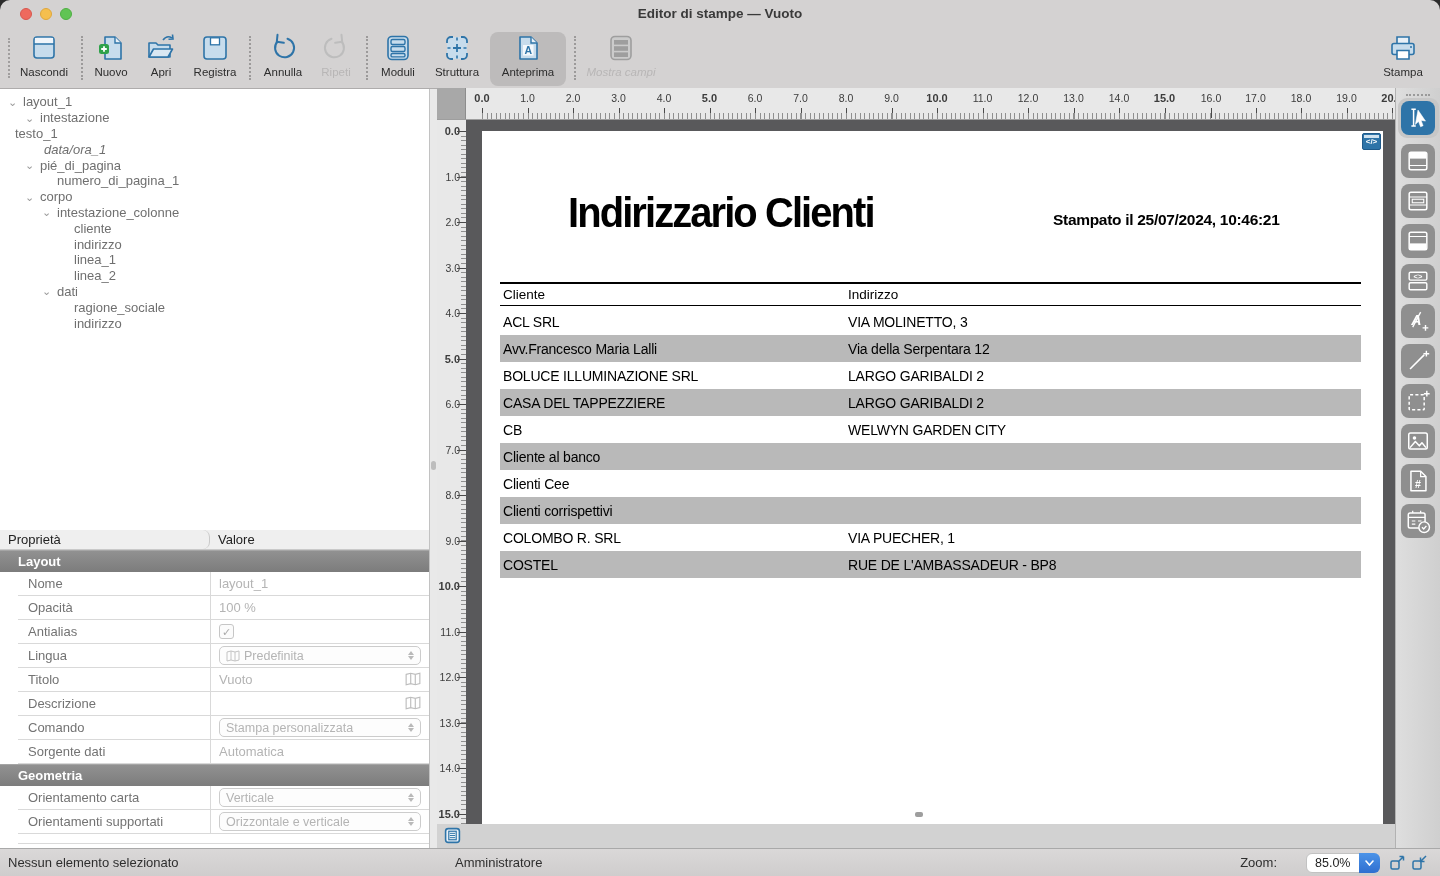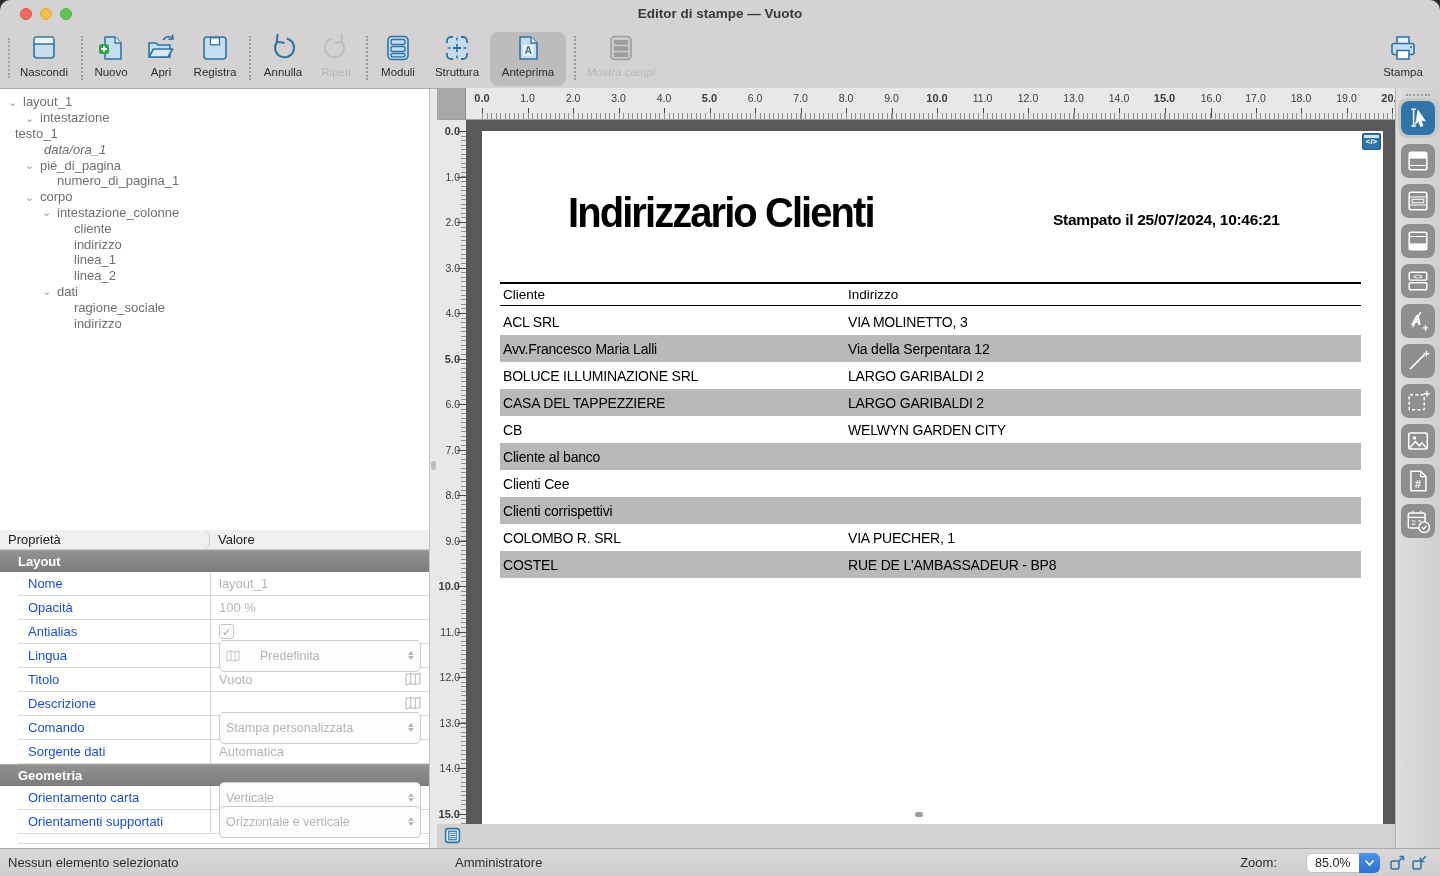--- a/index.html
+++ b/index.html
@@ -29,23 +29,23 @@
   .chev{width:15px;font-size:11px;color:#999;text-align:left;line-height:10px;}
   .gutter{position:absolute;left:430px;top:89px;width:7px;height:759px;background:#e9e9e9;}
   .gdot{position:absolute;left:431px;top:461px;width:5px;height:9px;border-radius:3px;background:#bdbdbd;}
   
   .props{position:absolute;left:0;top:530px;width:430px;height:318px;background:#ffffff;border-right:1px solid #c2c2c2;overflow:hidden;}
   .phead{height:20px;background:#efefef;border-bottom:1px solid #c9c9c9;display:flex;font-size:13px;color:#222;align-items:center;}
   .phead .pc1{width:210px;padding-left:8px;border-right:1px solid #c9c9c9;height:100%;display:flex;align-items:center;border-radius:7px;}
   .phead .pc2{padding-left:8px;}
   .psection{height:22px;background:linear-gradient(#919191,#7c7c7c);color:#fff;font-weight:700;font-size:13px;display:flex;align-items:center;padding-left:18px;border-top:1px solid #a5a5a5;}
   .prow{height:24px;display:flex;border-bottom:1px solid #d9d9d9;margin-left:18px;}
-  .plabel{width:192px;display:flex;align-items:center;font-size:13px;color:#1d4ed8;padding-left:10px;}
+  .plabel{width:192px;display:flex;align-items:center;font-size:13px;color:#737373;padding-left:10px;}
   .pvalue{flex:1;display:flex;align-items:center;font-size:13px;color:#b4b4b4;padding-left:8px;border-left:1px solid #d9d9d9;position:relative;}
-  .pill{display:flex;align-items:center;height:32px;border:1px solid #cccccc;border-radius:5px;background:#fdfdfd;color:#b4b4b4;font-size:12.5px;flex:1;margin:0 8px 0 0;padding:0 6px;position:relative;gap:16px;}
+  .pill{display:flex;align-items:center;height:19px;border:1px solid #cccccc;border-radius:5px;background:#fdfdfd;color:#b4b4b4;font-size:12.5px;flex:1;margin:0 8px 0 0;padding:0 6px;position:relative;}
   .stepper{position:absolute;right:6px;display:flex;flex-direction:column;gap:1px;}
   .stepper i{display:block;width:0;height:0;border-left:3.5px solid transparent;border-right:3.5px solid transparent;}
   .stepper .up{border-bottom:4px solid #b9b9b9;}
   .stepper .dn{border-top:4px solid #b9b9b9;}
   .checkbox{width:15px;height:15px;border:1px solid #c6c6c6;border-radius:3px;background:#fbfbfb;color:#a9a9a9;font-size:11px;line-height:14px;text-align:center;}
   .flagicon{position:absolute;right:8px;top:4px;}
   .partialrow{height:10px;border-bottom:1px solid #d9d9d9;margin-left:18px;}
   
   .hruler{position:absolute;left:437px;top:88px;width:958px;height:32px;background:#e8e8e8;border-bottom:1px solid #9e9e9e;overflow:hidden;}
   .hcorner{position:absolute;left:0;top:0;width:29px;height:32px;background:#a8a8a8;border-right:1px solid #8d8d8d;}

